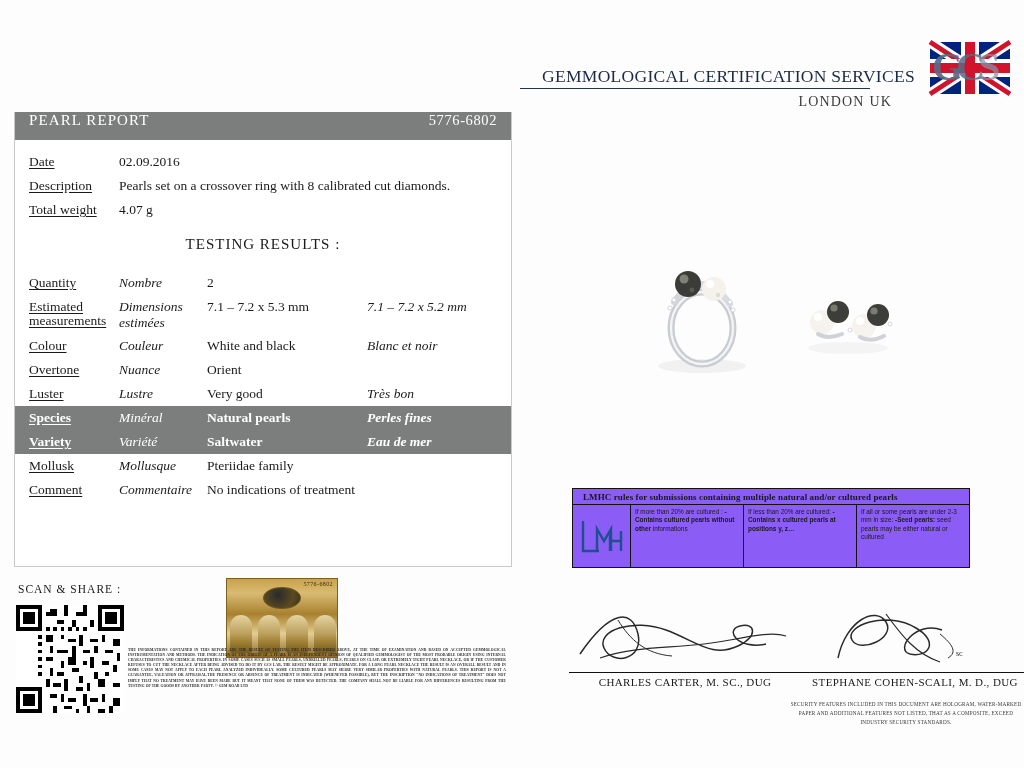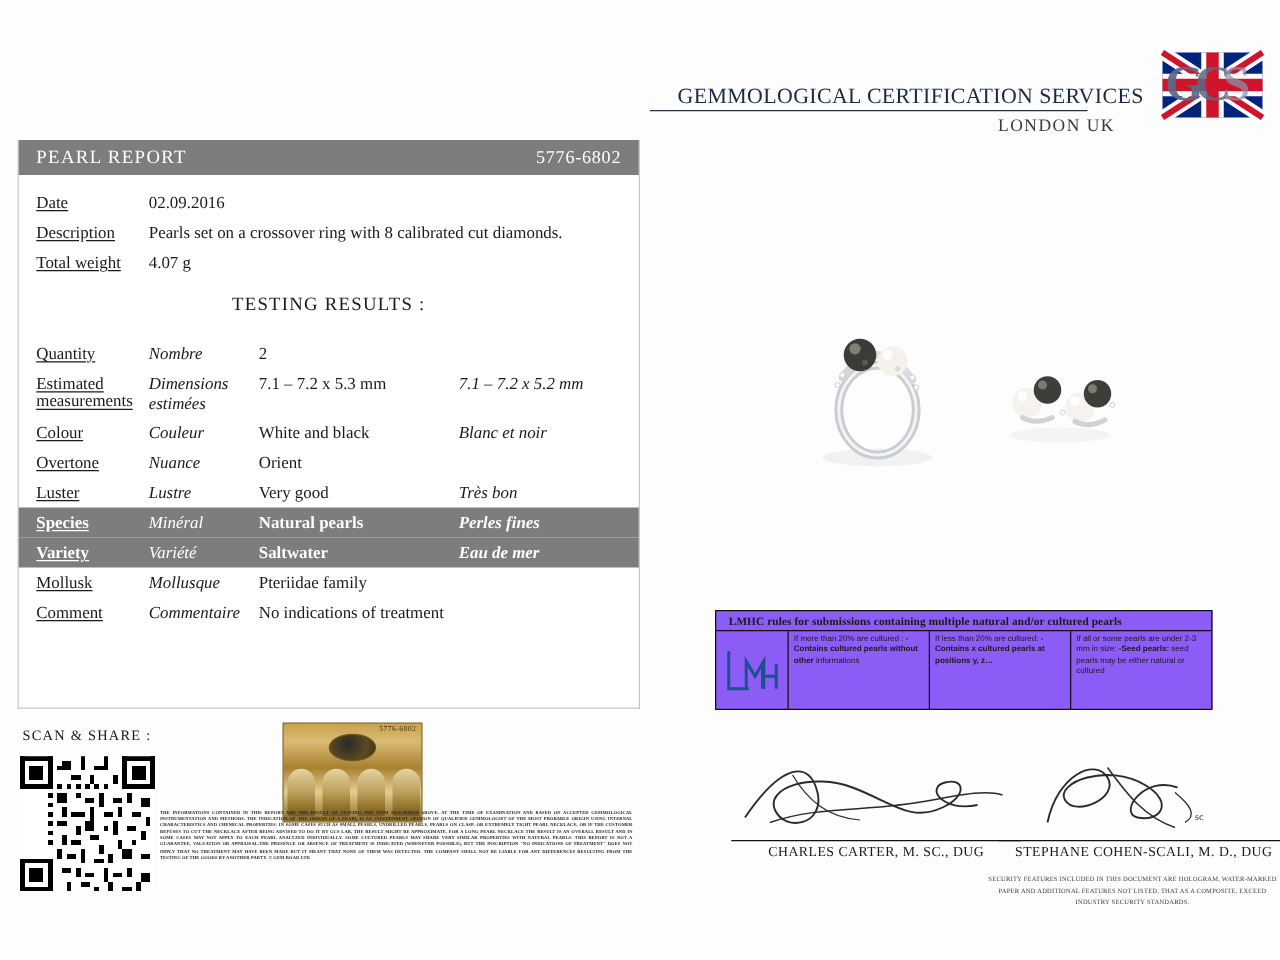--- a/index.html
+++ b/index.html
@@ -66,21 +66,20 @@
     border-left: 1px solid #c9c9c9;
     border-right: 1px solid #c9c9c9;
     border-bottom: 1px solid #c9c9c9;
   }
   .report-bar {
     position: relative;
     height: 28px;
     background: #7c7e7d;
     color: #ffffff;
     display: flex;
-    align-items: center;
     justify-content: space-between;
     padding: 0 14px;
   }
   .report-bar .t {
     font-size: 15px;
     letter-spacing: 1.1px;
   }
   .report-bar .n {
     font-size: 14.5px;
     letter-spacing: .6px;
@@ -234,21 +233,21 @@
   }
   .lmhc-cell:last-child { border-right: none; }
   .lmhc-cell b { font-weight: bold; }
 
   
   .sig {
     position: absolute;
     width: 250px;
     text-align: center;
   }
-  .sig.s1 { left: 576px; top: 600px; font-family: Liberation Serif, serif; }
+  .sig.s1 { left: 560px; top: 600px; font-family: Liberation Serif, serif; }
   .sig.s2 { left: 790px; top: 600px; }
   .sig .scrawl { height: 72px; position: relative; }
   .sig .line {
     width: 232px; height: 1px; background: #111; margin: 0 auto 3px auto;
   }
   .sig .name {
     font-size: 11px;
     letter-spacing: .4px;
   }
 

